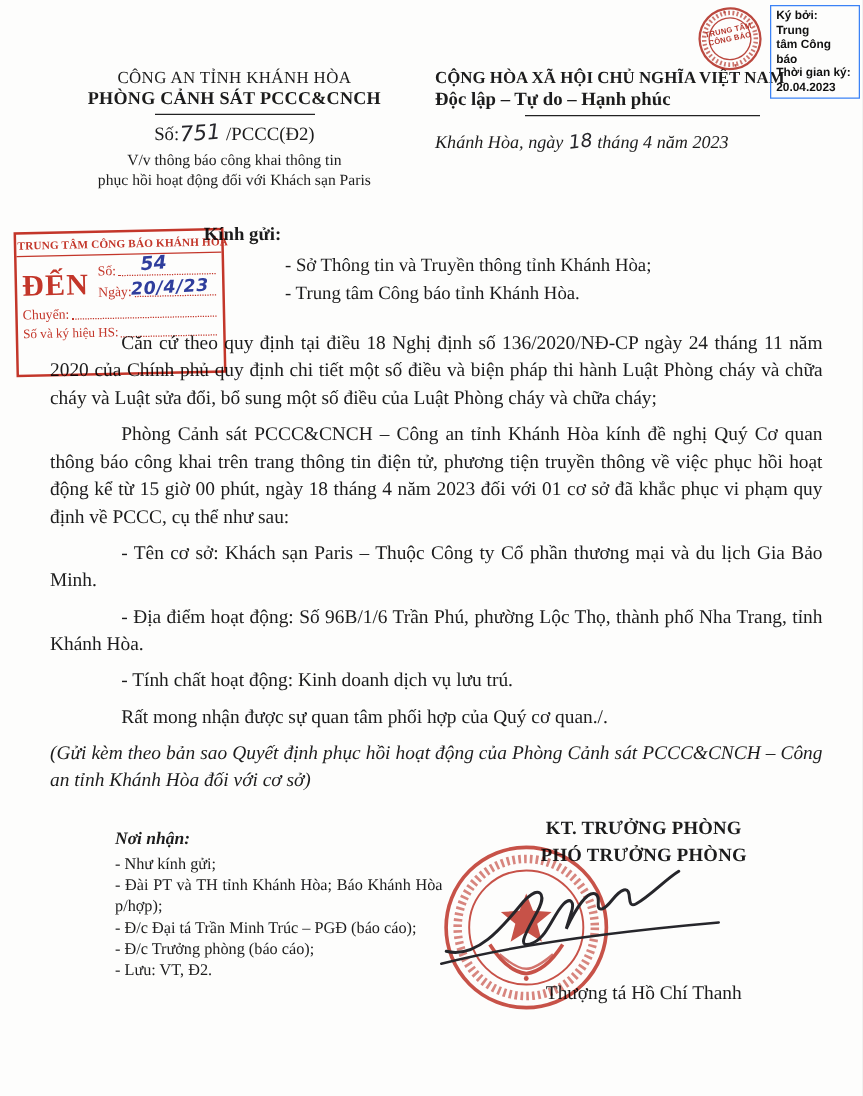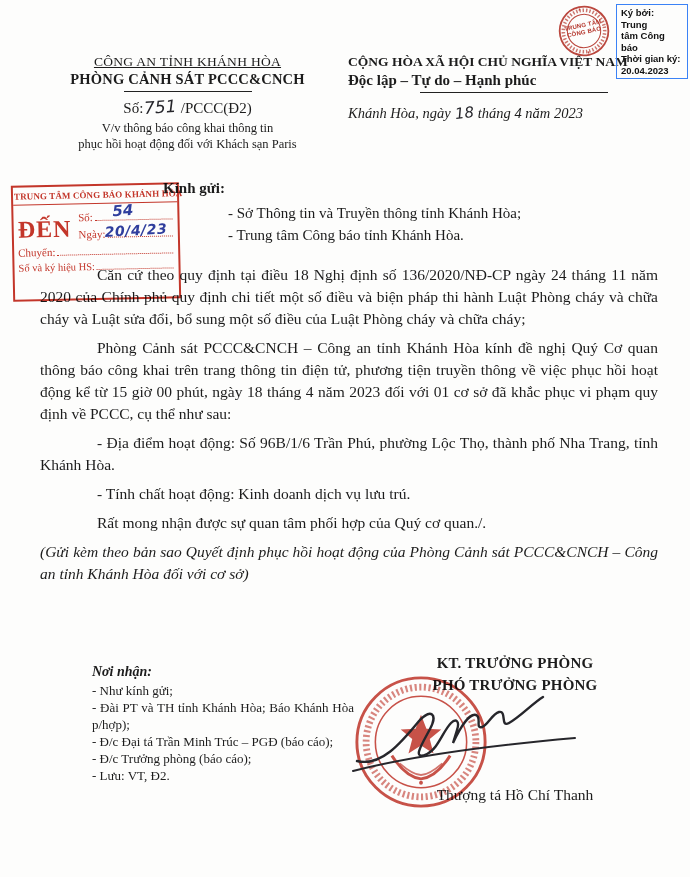--- a/index.html
+++ b/index.html
@@ -10,21 +10,21 @@
   .digi-sign{position:absolute;top:4px;right:2px;display:flex;gap:5px;align-items:flex-start;z-index:5;}
   .digi-seal{width:54px;height:54px;opacity:.9;}
   .digi-seal-wrap{position:relative;width:54px;height:54px;transform:rotate(-12deg);}
   .digi-seal-text{position:absolute;top:18px;left:0;width:54px;text-align:center;
         font:bold 6px/7px "Liberation Sans",sans-serif;color:#b4352b;letter-spacing:.2px;}
   .digi-text{border:1px solid #3b82f6;padding:2px 4px;width:62px;
         font:600 9.5px/1.22 "Liberation Sans",sans-serif;color:#111;white-space:pre-line;}
 
   
   .hdr-left{position:absolute;left:30px;top:54px;width:315px;text-align:center;}
-  .hl1{font-size:13.5px;letter-spacing:.3px;text-decoration:underline;}
+  .hl1{font-size:13.5px;letter-spacing:.3px;}
   .hl2{font-size:14.5px;font-weight:bold;margin-top:1px;letter-spacing:.2px;}
   .rule{height:0;border-top:1.5px solid #222;margin:3px auto 5px;}
   .rule-l{width:128px;}
   .rule-r{width:188px;}
   .so-line{font-size:15px;margin-top:3px;}
   .hand{display:inline-block;font-family:"DejaVu Sans",sans-serif;font-style:italic;color:#26262b;}
   .hand-751{font-size:17px;transform:rotate(-4deg);margin:0 4px 0 1px;}
   .subject{font-size:12.5px;line-height:1.3;margin-top:3px;}
 
   .hdr-right{position:absolute;left:348px;top:54px;width:332px;text-align:left;}
@@ -149,20 +149,21 @@
     </div>
     <div class="st-hs">
       <span>Số và ký hiệu HS:</span>
       <span class="dots"></span>
     </div>
   </div>
 
   <div class="body-block">
     <p>Căn cứ theo quy định tại điều 18 Nghị định số 136/2020/NĐ-CP ngày 24 tháng 11 năm 2020 của Chính phủ quy định chi tiết một số điều và biện pháp thi hành Luật Phòng cháy và chữa cháy và Luật sửa đổi, bổ sung một số điều của Luật Phòng cháy và chữa cháy;</p>
     <p>Phòng Cảnh sát PCCC&amp;CNCH – Công an tỉnh Khánh Hòa kính đề nghị Quý Cơ quan thông báo công khai trên trang thông tin điện tử, phương tiện truyền thông về việc phục hồi hoạt động kể từ 15 giờ 00 phút, ngày 18 tháng 4 năm 2023 đối với 01 cơ sở đã khắc phục vi phạm quy định về PCCC, cụ thể như sau:</p>
+    <p>- Tên cơ sở: Khách sạn Paris – Thuộc Công ty Cổ phần thương mại và du lịch Gia Bảo Minh.</p>
     <p>- Địa điểm hoạt động: Số 96B/1/6 Trần Phú, phường Lộc Thọ, thành phố Nha Trang, tỉnh Khánh Hòa.</p>
     <p>- Tính chất hoạt động: Kinh doanh dịch vụ lưu trú.</p>
     <p>Rất mong nhận được sự quan tâm phối hợp của Quý cơ quan./.</p>
     <p class="attach">(Gửi kèm theo bản sao Quyết định phục hồi hoạt động của Phòng Cảnh sát PCCC&amp;CNCH – Công an tỉnh Khánh Hòa đối với cơ sở)</p>
   </div>
 
   <div class="noi-nhan">
     <div class="nn-label">Nơi nhận:</div>
     <div class="nn-item">- Như kính gửi;</div>
     <div class="nn-item">- Đài PT và TH tỉnh Khánh Hòa; Báo Khánh Hòa p/hợp);</div>

